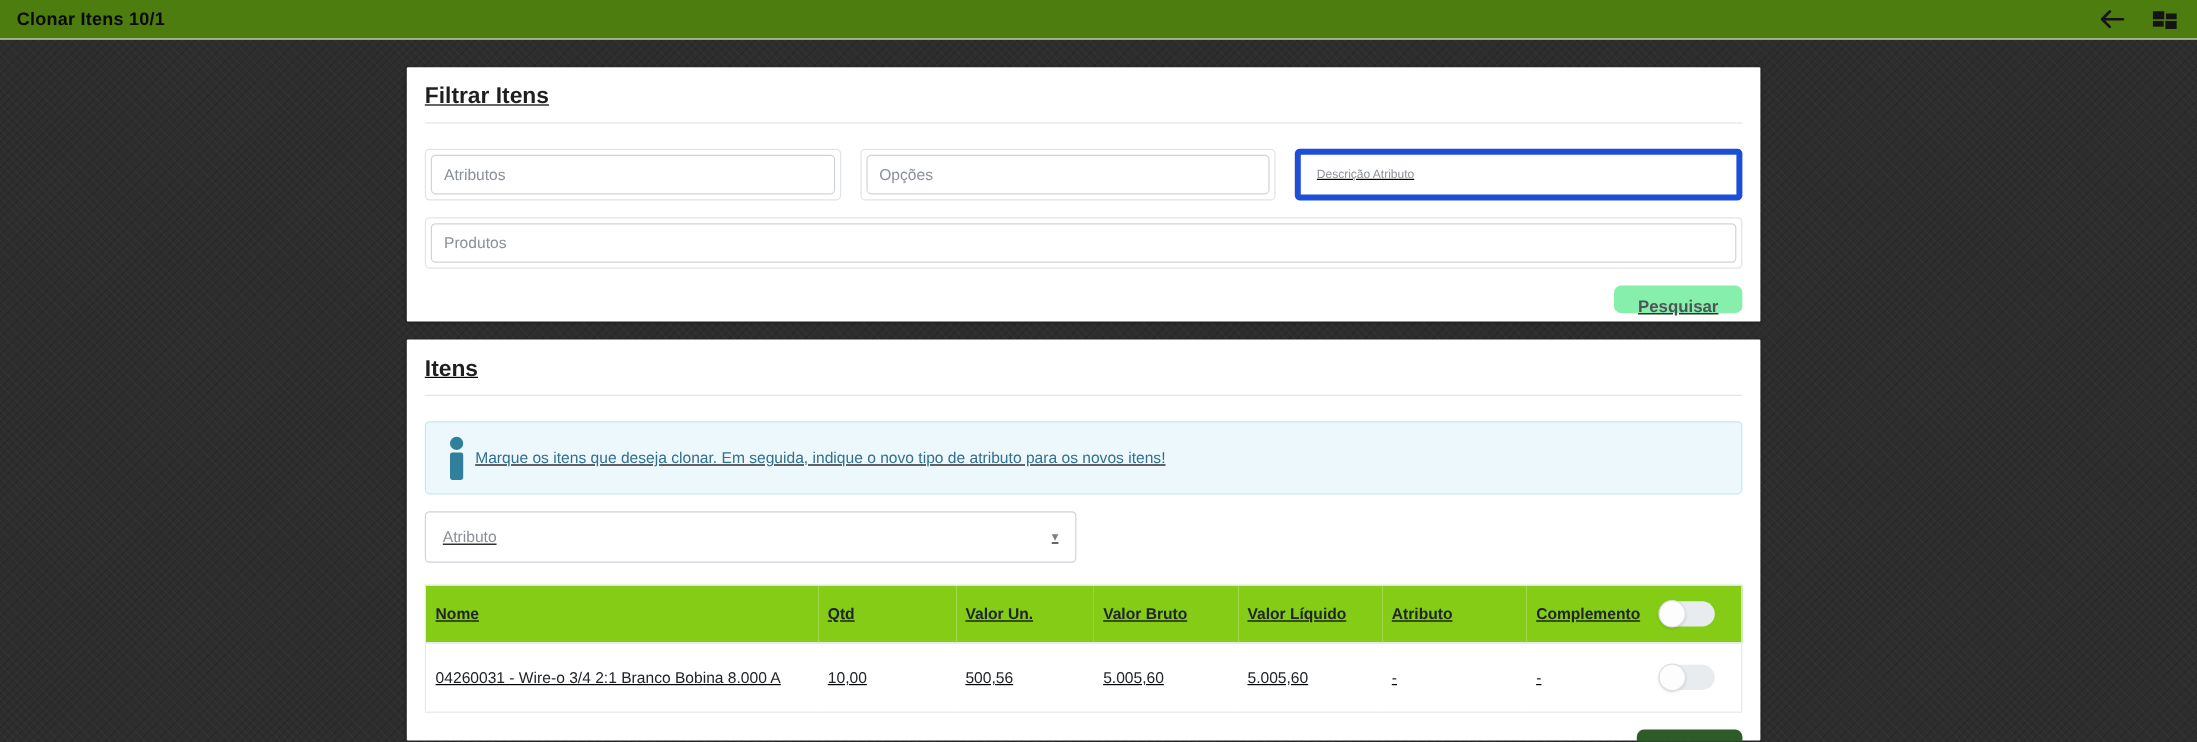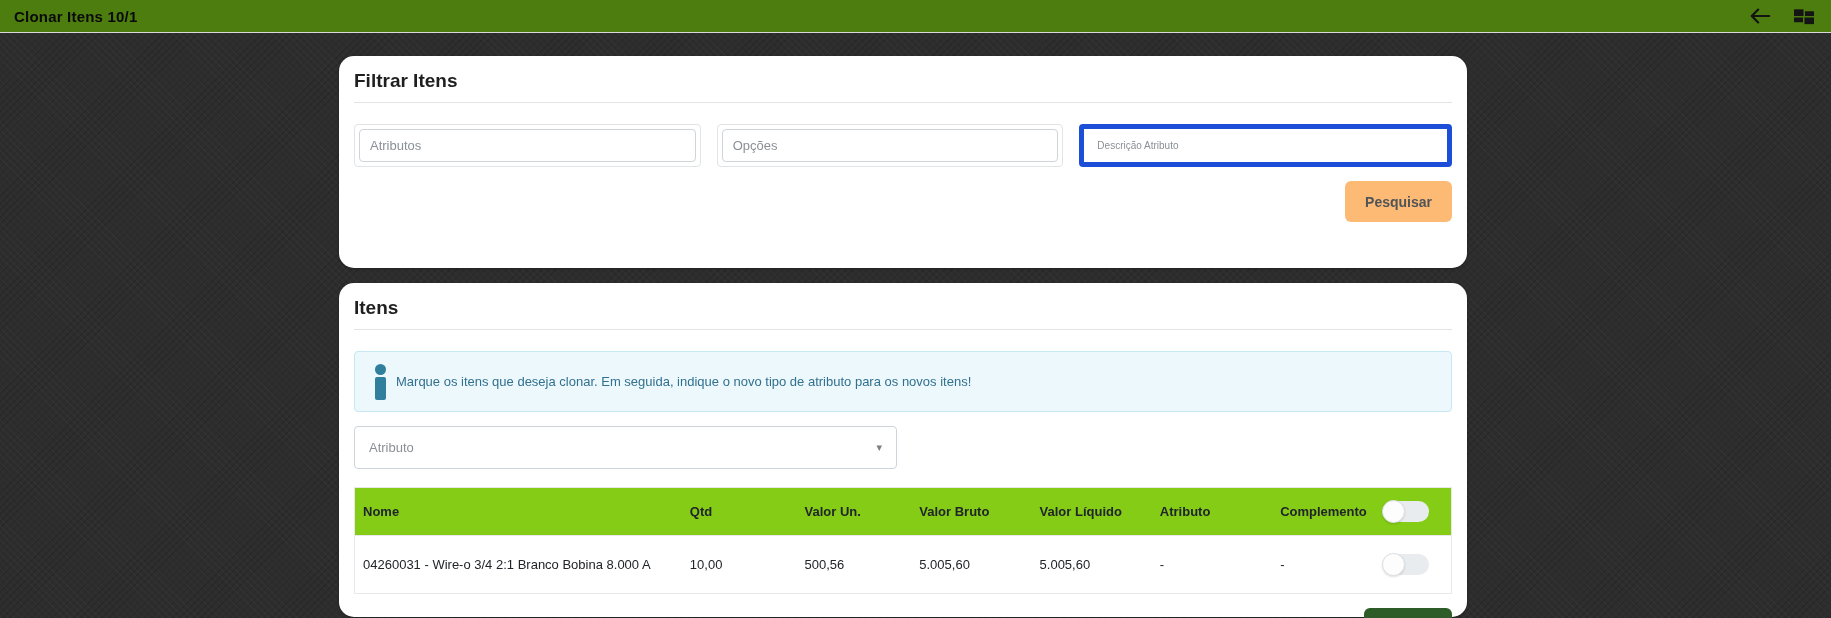--- a/index.html
+++ b/index.html
@@ -23,22 +23,23 @@
     position:absolute; top:33px; left:0; width:1831px; height:585px;
     background-color:#2d2d2d;
     background-image:
       repeating-linear-gradient(45deg, rgba(255,255,255,0.025) 0 1px, transparent 1px 5px),
       repeating-linear-gradient(135deg, rgba(0,0,0,0.12) 0 1px, transparent 1px 5px);
     overflow:hidden;
   }
   
   .card {
     position:absolute; left:339px; width:1128px; background:#ffffff;
-    border-radius:15px; box-shadow:0 1px 3px rgba(0,0,0,0.3);
+    border-radius:1px; box-shadow:0 1px 3px rgba(0,0,0,0.3);
     padding:12px 15px 14px 15px;
+    text-decoration:underline;
   }
   .card-filter { top:23px; height:212px; }
   .card-items  { top:250px; height:334px; }
   .card h2 { font-size:19px; font-weight:bold; color:#1f1f1f; padding:2px 0 10px 0; }
   .card hr { border:none; border-top:1px solid #e4e4e4; margin:0 0 21px 0; }
   
   .filter-row3 { display:flex; gap:16px; margin-bottom:14px; }
   .filter-row3 > * { flex:1 1 0; }
   .outer-input {
     border:1px solid #e1e3e5; border-radius:4px; padding:4px; height:43px; background:#fff;
@@ -53,21 +54,21 @@
     padding:0 13px; font-size:10px; font-family:"Liberation Sans",sans-serif; color:#8b5cf6;
     outline:none; width:100%;
   }
   input::placeholder { color:#8a9097; opacity:1; }
   .filter-rowfull { margin-bottom:14px; }
   .actions { display:flex; justify-content:flex-end; }
   .btn {
     font-family:"Liberation Sans",sans-serif; font-weight:bold; font-size:14px;
     border:none; border-radius:6px; cursor:pointer; line-height:1;
   }
-  .btn-gray { background:#fdba74; color:#4f5458; padding:10px 20px; height:41px; }
+  .btn-gray { background:#86efac; color:#4f5458; padding:10px 20px; height:23px; }
   .btn-green { background:#2d5c28; color:#ffffff; padding:11px 22px; height:37px; }
   
   .info-alert {
     display:flex; align-items:center; gap:10px;
     background:#edf8fc; border:1px solid #c6e8f2; border-radius:4px;
     min-height:61px; padding:11px 16px; margin-bottom:14px;
   }
   .info-icon { display:flex; flex-direction:column; align-items:center; gap:2px; padding-left:4px; }
   .info-icon .dot  { width:11px; height:11px; border-radius:50%; background:#2f7f9d; }
   .info-icon .bar  { width:11px; height:23px; background:#2f7f9d; border-radius:2px; }
@@ -123,20 +124,25 @@
     <h2>Filtrar Itens</h2>
     <hr>
     <div class="filter-row3">
       <div class="outer-input">
         <input type="text" placeholder="Atributos" style="">
       </div>
       <div class="outer-input">
         <input type="text" placeholder="Opções" style="">
       </div>
       <input type="text" class="single-input" placeholder="Descrição Atributo" style="">
+    </div>
+    <div class="filter-rowfull">
+      <div class="outer-input">
+        <input type="text" placeholder="Produtos" style="">
+      </div>
     </div>
     <div class="actions">
       <button class="btn btn-gray">Pesquisar</button>
     </div>
   </section>
 
   <section class="card card-items">
     <h2>Itens</h2>
     <hr>
 

